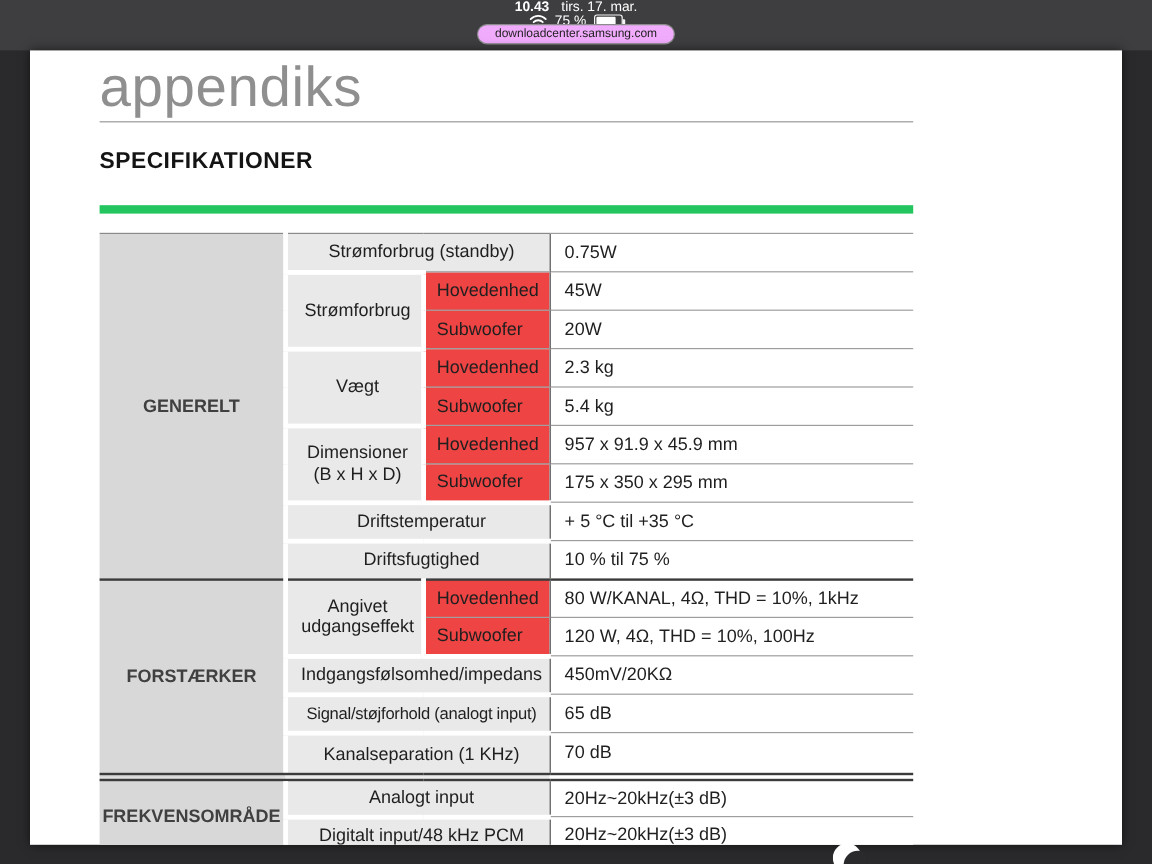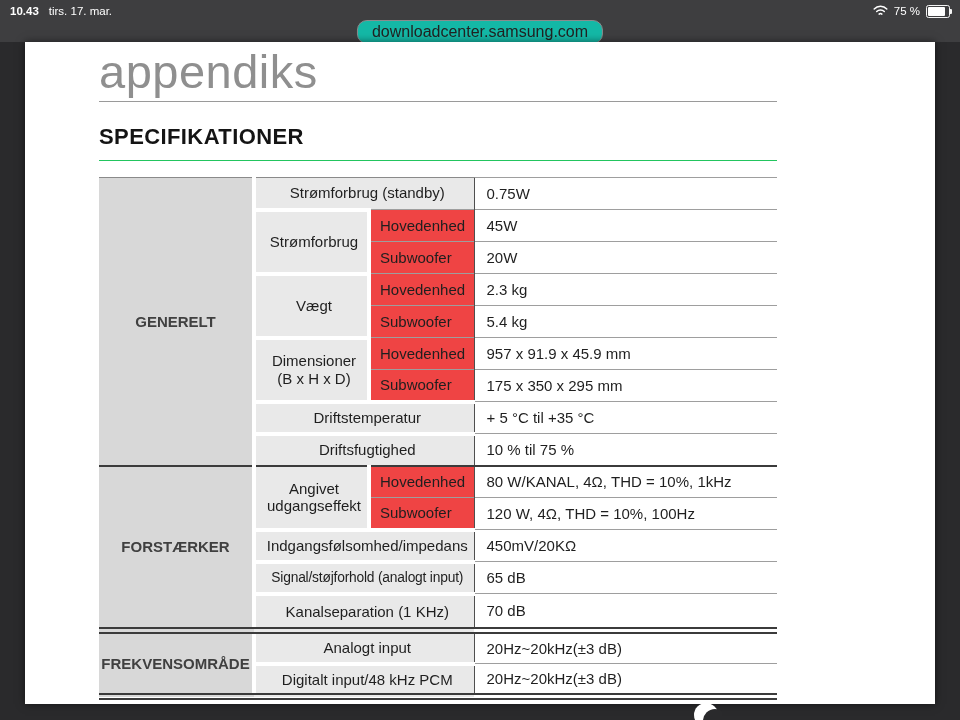--- a/index.html
+++ b/index.html
@@ -2,39 +2,39 @@
 <html><head>
 <meta charset="utf-8">
 <style>
   html,body{margin:0;padding:0;}
   body{font-family:"Liberation Sans","DejaVu Sans",sans-serif;}
   .screen{position:relative;width:960px;height:720px;background:#2a2a2c;overflow:hidden;}
 
   
   .chrome{position:absolute;top:0;left:0;right:0;height:42px;background:#3e3e40;}
   .statusbar{position:absolute;top:0;left:0;right:0;height:22px;display:flex;align-items:center;
-             justify-content:space-between;padding:0 10px;color:#fff;font-size:11.5px;}
+             justify-content:space-between;padding:0 10px;color:#fff;font-size:11.5px;flex-direction:column;}
   .sb-left{display:flex;align-items:center;gap:10px;}
   .sb-time{font-weight:700;}
   .sb-right{display:flex;align-items:flex-start;gap:6px;}
   .bat{position:relative;width:22px;height:11px;border:1px solid rgba(255,255,255,.95);border-radius:2.5px;}
   .bat-fill{position:absolute;top:1px;left:1px;bottom:1px;width:75%;background:#fff;border-radius:1px;}
   .bat-nub{position:absolute;right:-3px;top:3px;width:2px;height:5px;background:rgba(255,255,255,.95);border-radius:0 1px 1px 0;}
   .urlpill{position:absolute;top:20px;left:50%;transform:translateX(-50%);
-           background:#14b8a6;border:1px solid #8b8b8d;border-radius:10px;
-           padding:2px 14px;font-size:16px;color:#222;white-space:nowrap;}
+           background:#f0abfc;border:1px solid #8b8b8d;border-radius:10px;
+           padding:2px 14px;font-size:10px;color:#222;white-space:nowrap;}
 
   
   .page{position:absolute;top:42px;left:25px;width:910px;height:662px;background:#ffffff;
         box-shadow:0 0 8px rgba(0,0,0,.55);overflow:hidden;}
-  .content{margin-left:74px;width:678px;}
+  .content{margin-left:58px;width:678px;}
   .doc-title{margin:6px 0 0;font-size:47px;line-height:47px;font-weight:300;color:#8f8f8f;
              letter-spacing:.5px;padding-bottom:6px;border-bottom:1px solid #9a9a9a;}
-  .doc-heading{margin:22px 0 0;font-size:22px;font-weight:700;color:#141414;letter-spacing:.4px;
-               padding-bottom:10px;border-bottom:1px solid #22c55e;}
+  .doc-heading{margin:22px 0 0;font-size:19px;font-weight:700;color:#141414;letter-spacing:.4px;
+               padding-bottom:25px;border-bottom:7px solid #22c55e;}
 
   
   table.spec{border-collapse:collapse;table-layout:fixed;width:678px;margin-top:16px;
              border-top:1px solid #8a8a8a;border-bottom:7px double #3b3b3b;}
   .spec td{font-size:15px;color:#1f1f1f;vertical-align:middle;padding:0;line-height:1.15;}
   .spec tr{height:32px;}
   tr.tall{height:37px;}
   tr.frow{height:33px;}
   td.c{background:#d8d8d8;text-align:center;font-weight:700;color:#404040;}
   td.p{background:#e9e9e9;border-top:4px solid #fff;border-left:4px solid #fff;padding-left:9px;padding-right:4px;text-align:center;}

